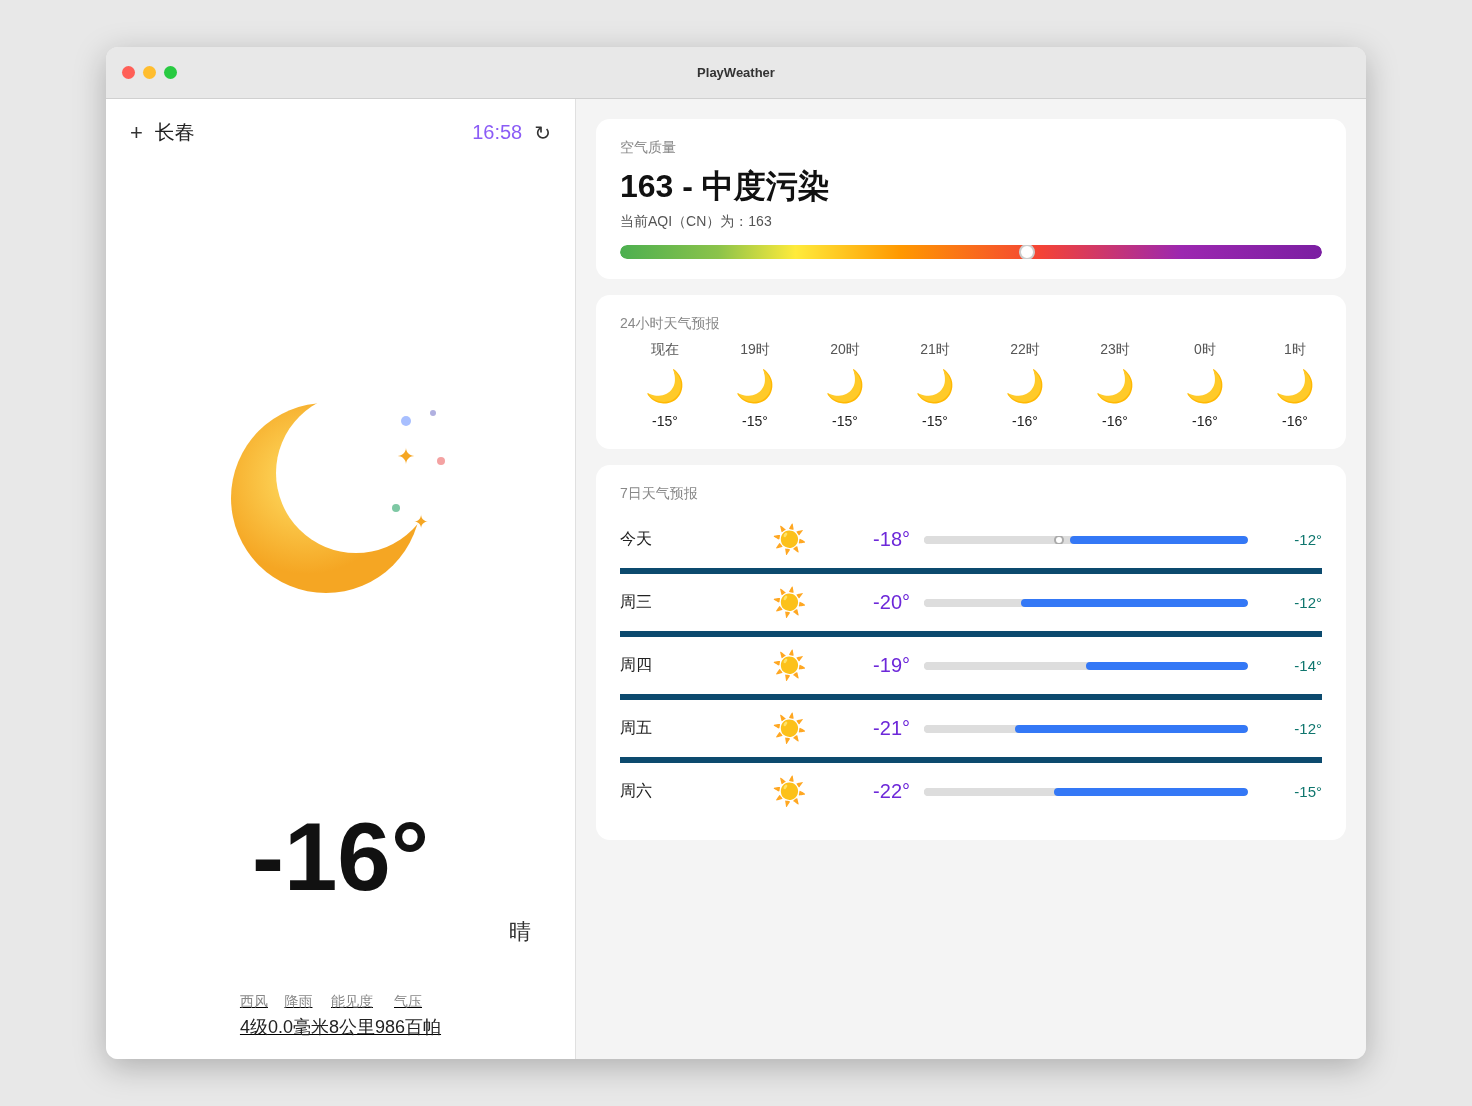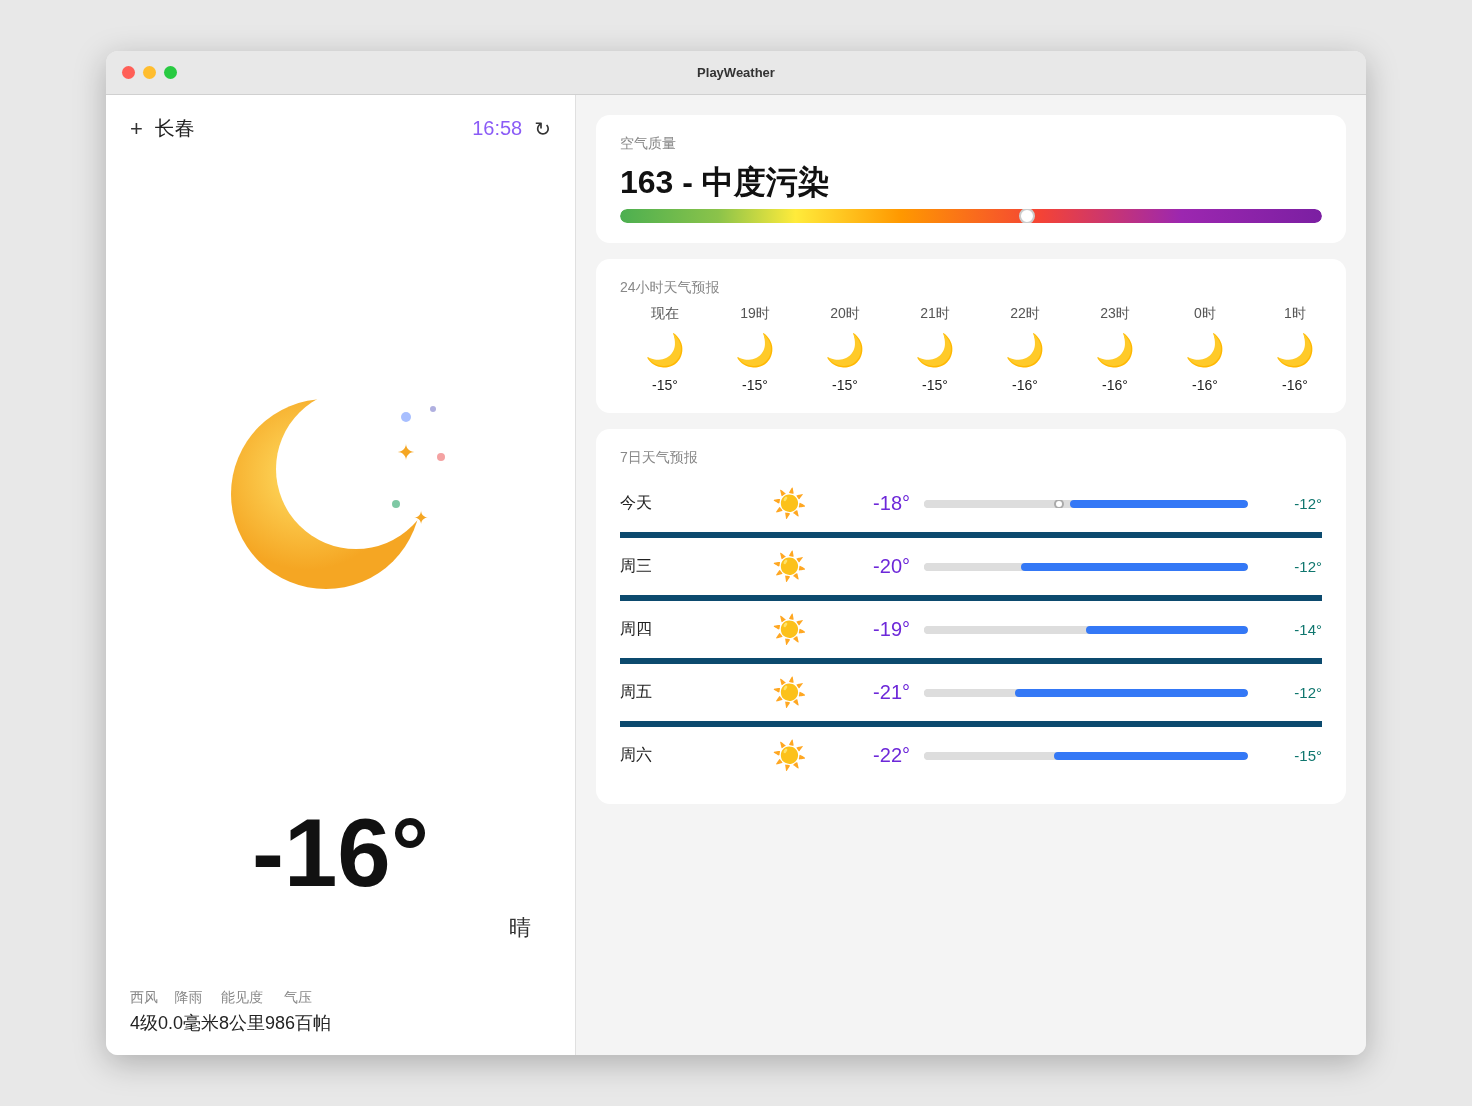--- a/index.html
+++ b/index.html
@@ -13,21 +13,21 @@
     }
     .window {
       width: 1260px;
       background: #f0f0f0;
       border-radius: 12px;
       box-shadow: 0 8px 32px rgba(0,0,0,0.25);
       overflow: hidden;
     }
     .titlebar {
       background: #e8e8e8;
-      height: 44px;
+      height: 52px;
       display: flex;
       align-items: center;
       padding: 0 16px;
       border-bottom: 1px solid #d0d0d0;
       position: relative;
     }
     .traffic-lights {
       display: flex;
       gap: 8px;
     }
@@ -120,23 +120,24 @@
     }
     .weather-desc {
       font-size: 22px;
       color: #333;
       text-align: right;
       margin-right: 20px;
       margin-top: 4px;
     }
     .weather-details {
       display: flex;
-      justify-content: flex-start;
+      justify-content: center;
       margin-top: 30px;
       padding-top: 16px;
+      text-decoration: underline;
     }
     .detail-item {
       text-align: center;
     }
     .detail-label {
       font-size: 14px;
       color: #888;
       margin-bottom: 4px;
     }
     .detail-value {
@@ -376,20 +377,21 @@
           <div class="detail-value">986百帕</div>
         </div>
       </div>
     </div>
 
     <div class="right-panel">
 
       <div class="card">
         <div class="card-title">空气质量</div>
         <div class="aqi-main">163 - 中度污染</div>
+        <div class="aqi-sub">当前AQI（CN）为：163</div>
         <div class="aqi-bar-container">
           <div class="aqi-bar-gradient">
             <div class="aqi-indicator" style="left: 58%"></div>
           </div>
         </div>
       </div>
 
       <div class="card forecast-24h">
         <div class="card-title">24小时天气预报</div>
         <div class="forecast-row">

